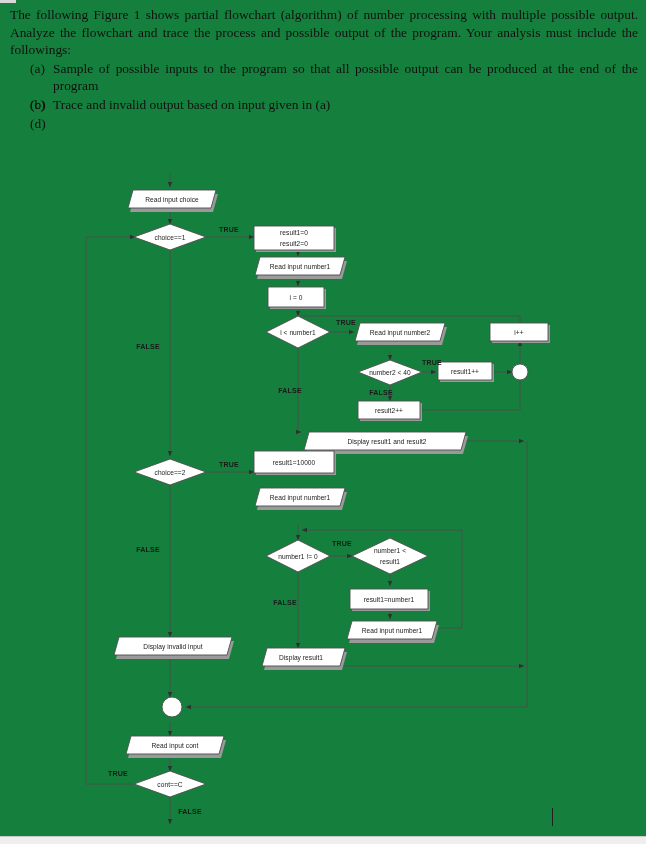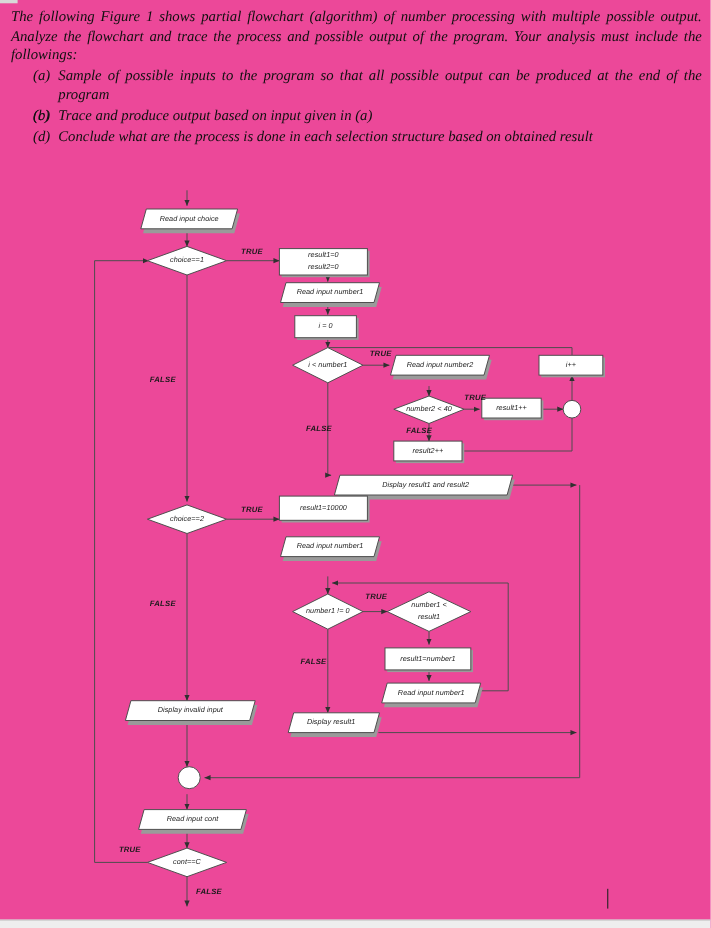--- a/index.html
+++ b/index.html
@@ -6,22 +6,21 @@
   body {
     width:646px; height:844px;
     background:#ffffff;
     font-family:"Liberation Serif", serif;
     position:relative;
     overflow:hidden;
   }
   #page {
     position:relative;
     width:646px; height:844px;
-    background:#ec4899;
-    font-style:italic;
+    background:#15803d;
   }
   
   .qtext {
     position:absolute;
     left:10px; top:6px;
     width:628px;
     font-family:"Liberation Serif", serif;
     font-size:13.4px;
     line-height:17.6px;
     color:#101010;
@@ -103,25 +102,24 @@
     <div class="qlist">
       <div class="qitem">
         <span class="mark">(a)</span>
         <span>Sample of possible inputs to the program so that all possible output can be produced at the end of the program</span>
       </div>
       <div class="qitem">
         <span class="mark">(b)</span>
       </div>
       <div class="qitem">
         <span class="mark">(c)</span>
-        <span>Trace and produce output based on input given in (a)</span>
+        <span>Trace and invalid output based on input given in (a)</span>
       </div>
       <div class="qitem">
         <span class="mark">(d)</span>
-        <span>Conclude what are the process is done in each selection structure based on obtained result</span>
       </div>
     </div>
   </div>
 
   <div id="chart">
 
     <svg width="646" height="668" viewBox="0 0 646 668" xmlns="http://www.w3.org/2000/svg">
       <defs>
         <marker id="ah" markerWidth="7" markerHeight="7" refX="5.4" refY="3" orient="auto" markerUnits="userSpaceOnUse">
           <path d="M0,0.6 L5.6,3 L0,5.4 z" fill="#303030"></path>

